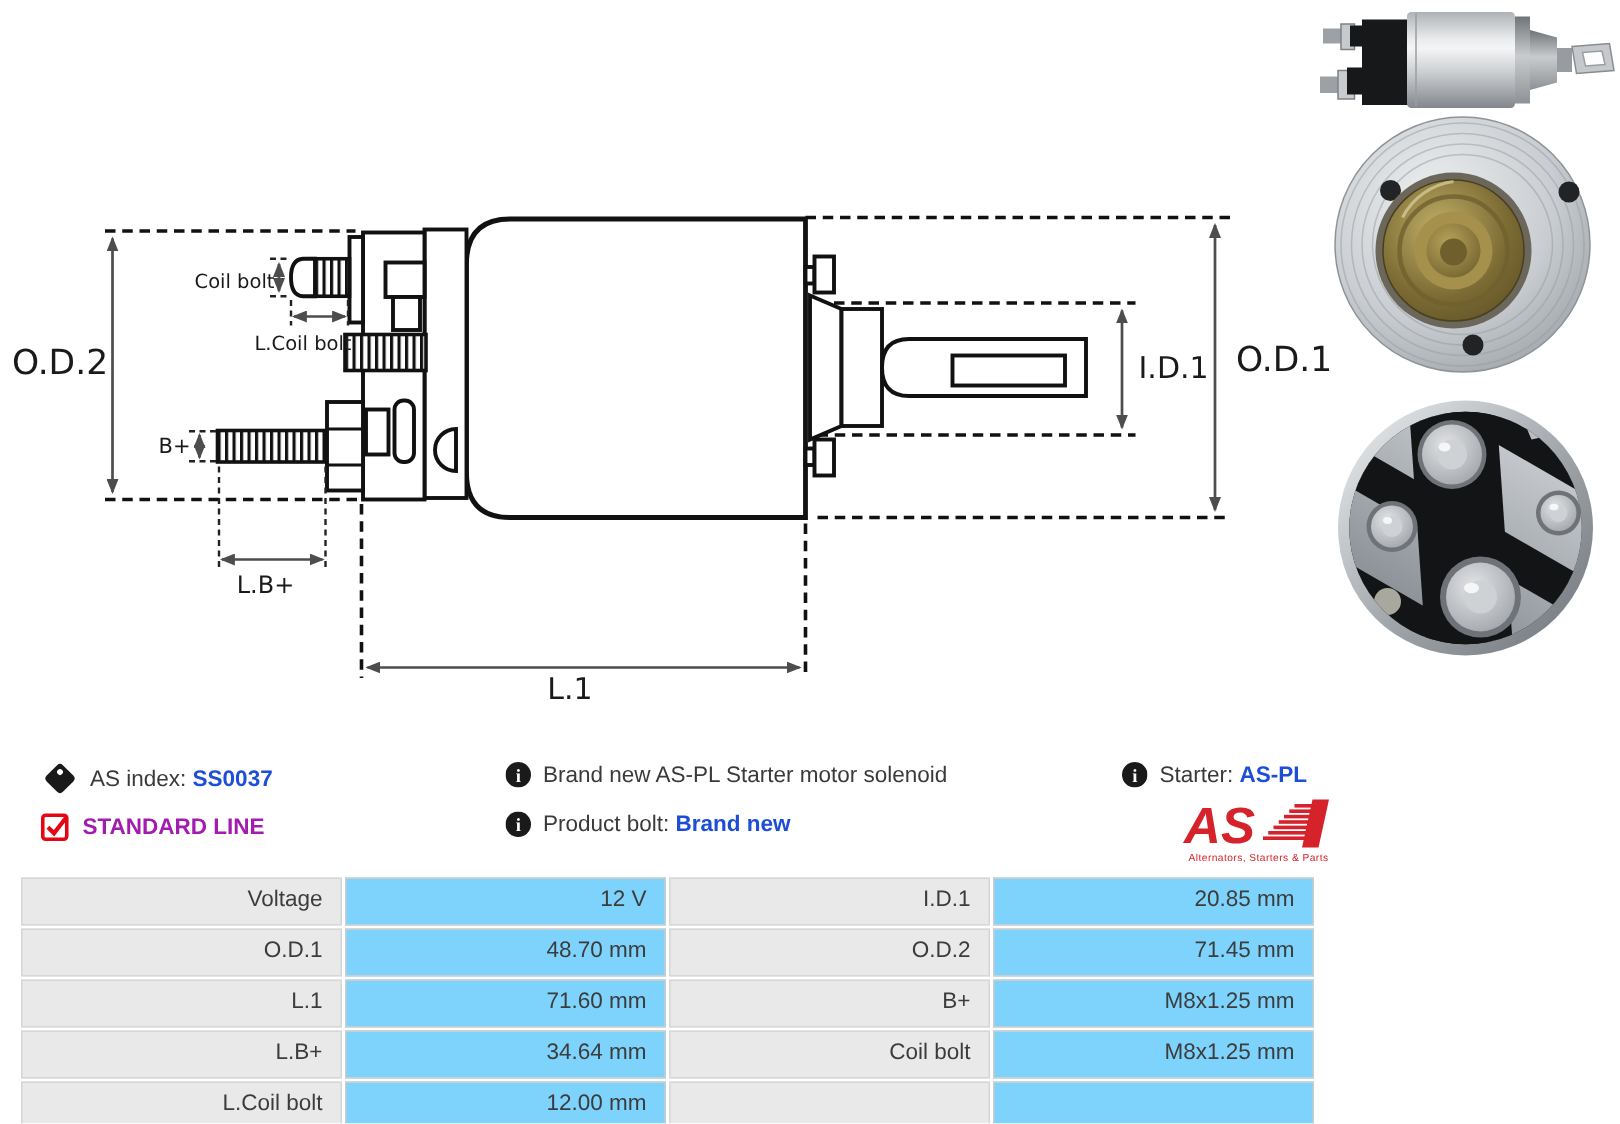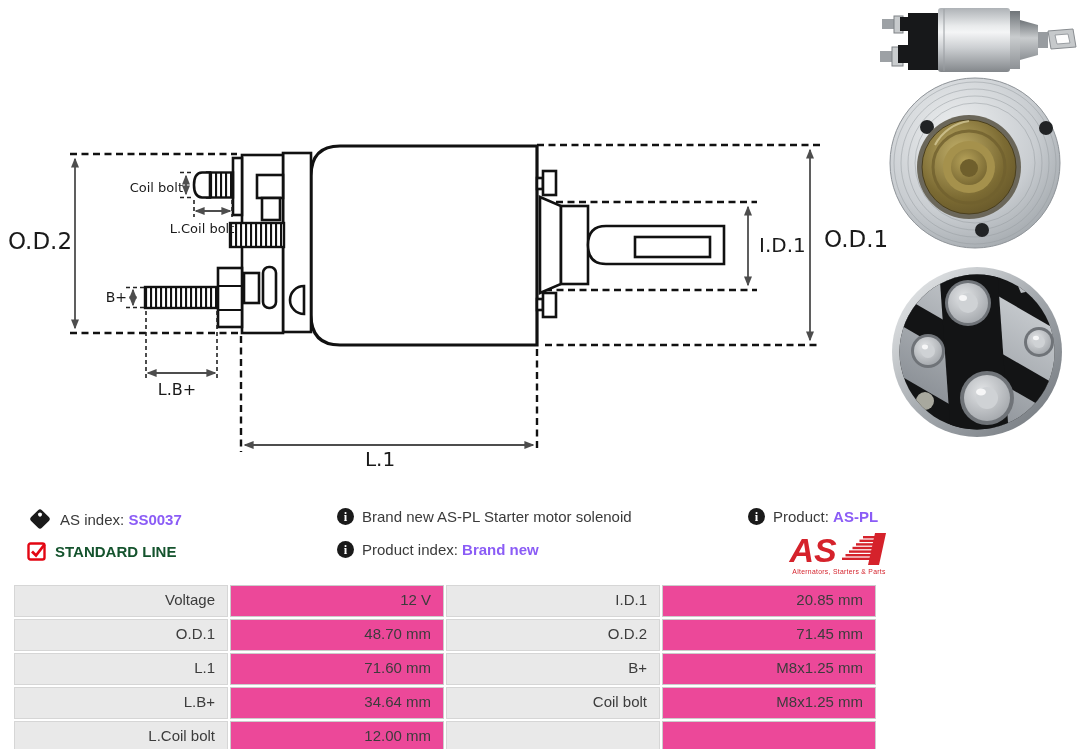--- a/index.html
+++ b/index.html
@@ -8,27 +8,27 @@
   .abs{position:absolute;}
   
   .ln{fill:#fff;stroke:#111;stroke-width:2.6;}
   .lnthick{fill:#fff;stroke:#111;stroke-width:3.2;}
   .dash{stroke:#111;stroke-width:2.4;stroke-dasharray:7 4.5;fill:none;}
   .dash2{stroke:#222;stroke-width:1.6;stroke-dasharray:4 3;fill:none;}
   .dim{stroke:#4d4d4d;stroke-width:1.8;fill:none;}
   .dlab{fill:#1a1a1a;font-family:"DejaVu Sans",sans-serif;}
   
   .info-item{position:absolute;display:flex;align-items:center;gap:8px;font-size:15px;color:#3a3a3a;white-space:nowrap;}
-  .info-item b{color:#8b5cf6;}
-  .red{color:#14532d;font-weight:bold;}
+  .info-item b{color:#1d4ed8;}
+  .red{color:#a21caf;font-weight:bold;}
   
   table.specs{position:absolute;left:12px;top:583px;width:866px;border-collapse:separate;border-spacing:2px;table-layout:fixed;}
   table.specs td{height:27px;line-height:27px;font-size:15px;color:#3c3c3c;text-align:right;padding:0 12px 3px 4px;overflow:hidden;}
   td.lbl{background:#e9e9e9;border:1px solid #d6d6d6;}
-  td.val{background:#ec4899;border:1px solid #cccccc;}
+  td.val{background:#7dd3fc;border:1px solid #cccccc;}
 </style>
 </head>
 <body>
 
 <div id="stage">
 
   <svg class="abs" style="left:0;top:0" width="890" height="480" viewBox="0 0 890 480">
     <defs>
       <pattern id="thr" width="5" height="4" patternUnits="userSpaceOnUse">
         <rect width="5" height="4" fill="#fff"></rect>
@@ -248,29 +248,29 @@
       <text x="8.5" y="13" font-size="12.5" font-weight="bold" fill="#fff" text-anchor="middle" font-family="Liberation Serif, serif">i</text>
     </svg>
     <span>Brand new AS-PL Starter motor solenoid</span>
   </div>
 
   <div class="info-item" style="left:337px;top:541px">
     <svg width="17" height="17" viewBox="0 0 17 17">
       <circle cx="8.5" cy="8.5" r="8.5" fill="#1a1a1a"></circle>
       <text x="8.5" y="13" font-size="12.5" font-weight="bold" fill="#fff" text-anchor="middle" font-family="Liberation Serif, serif">i</text>
     </svg>
-    <span><span>Product index:</span>&nbsp;<b>Brand new</b></span>
+    <span><span>Product bolt:</span>&nbsp;<b>Brand new</b></span>
   </div>
 
   <div class="info-item" style="left:748px;top:508px">
     <svg width="17" height="17" viewBox="0 0 17 17">
       <circle cx="8.5" cy="8.5" r="8.5" fill="#1a1a1a"></circle>
       <text x="8.5" y="13" font-size="12.5" font-weight="bold" fill="#fff" text-anchor="middle" font-family="Liberation Serif, serif">i</text>
     </svg>
-    <span><span>Product:</span>&nbsp;<b>AS-PL</b></span>
+    <span><span>Starter:</span>&nbsp;<b>AS-PL</b></span>
   </div>
 
   <svg class="abs" style="left:785px;top:531px" width="108" height="46" viewBox="0 0 108 46">
     <text x="28" y="31" font-size="34" font-weight="bold" font-style="italic" fill="#d5222b" text-anchor="middle" font-family="Liberation Sans, sans-serif">AS</text>
     <g fill="#d5222b">
       <rect x="78" y="5" width="12" height="2.4"></rect>
       <rect x="74.5" y="8.6" width="15.5" height="2.4"></rect>
       <rect x="71" y="12.2" width="19" height="2.4"></rect>
       <rect x="67.5" y="15.8" width="22.5" height="2.4"></rect>
       <rect x="64" y="19.4" width="26" height="2.4"></rect>

